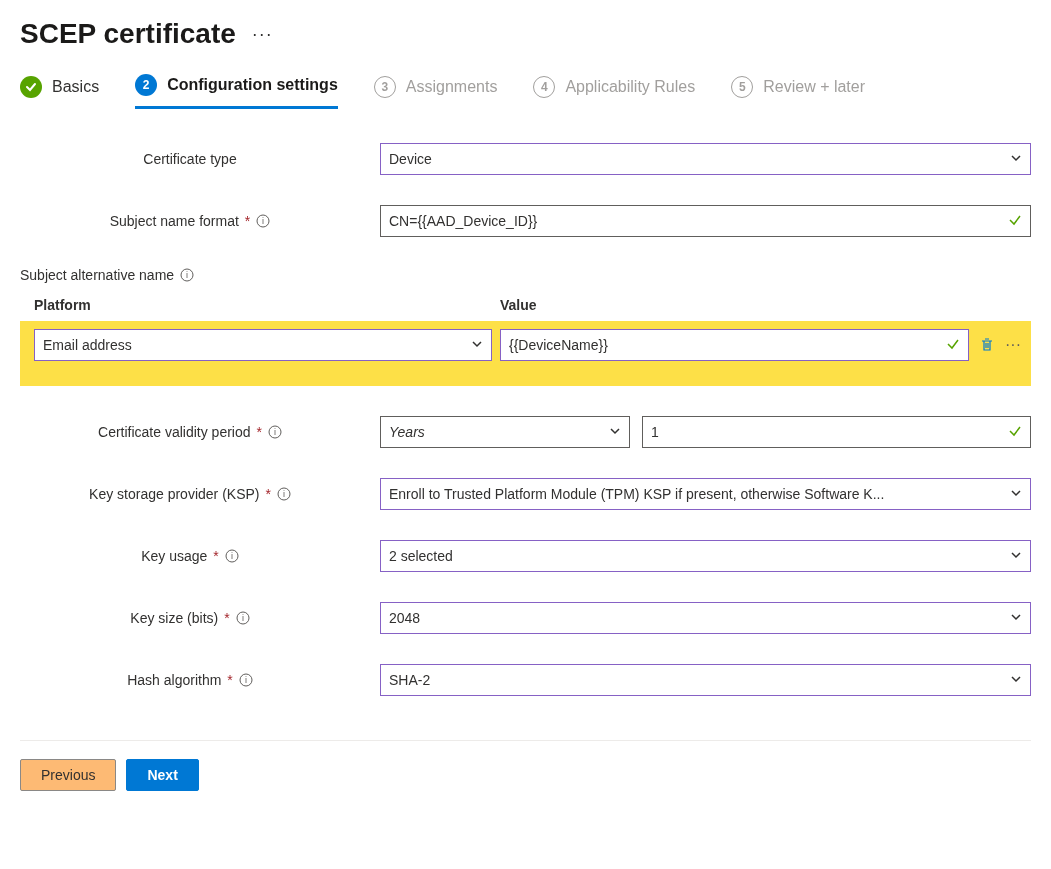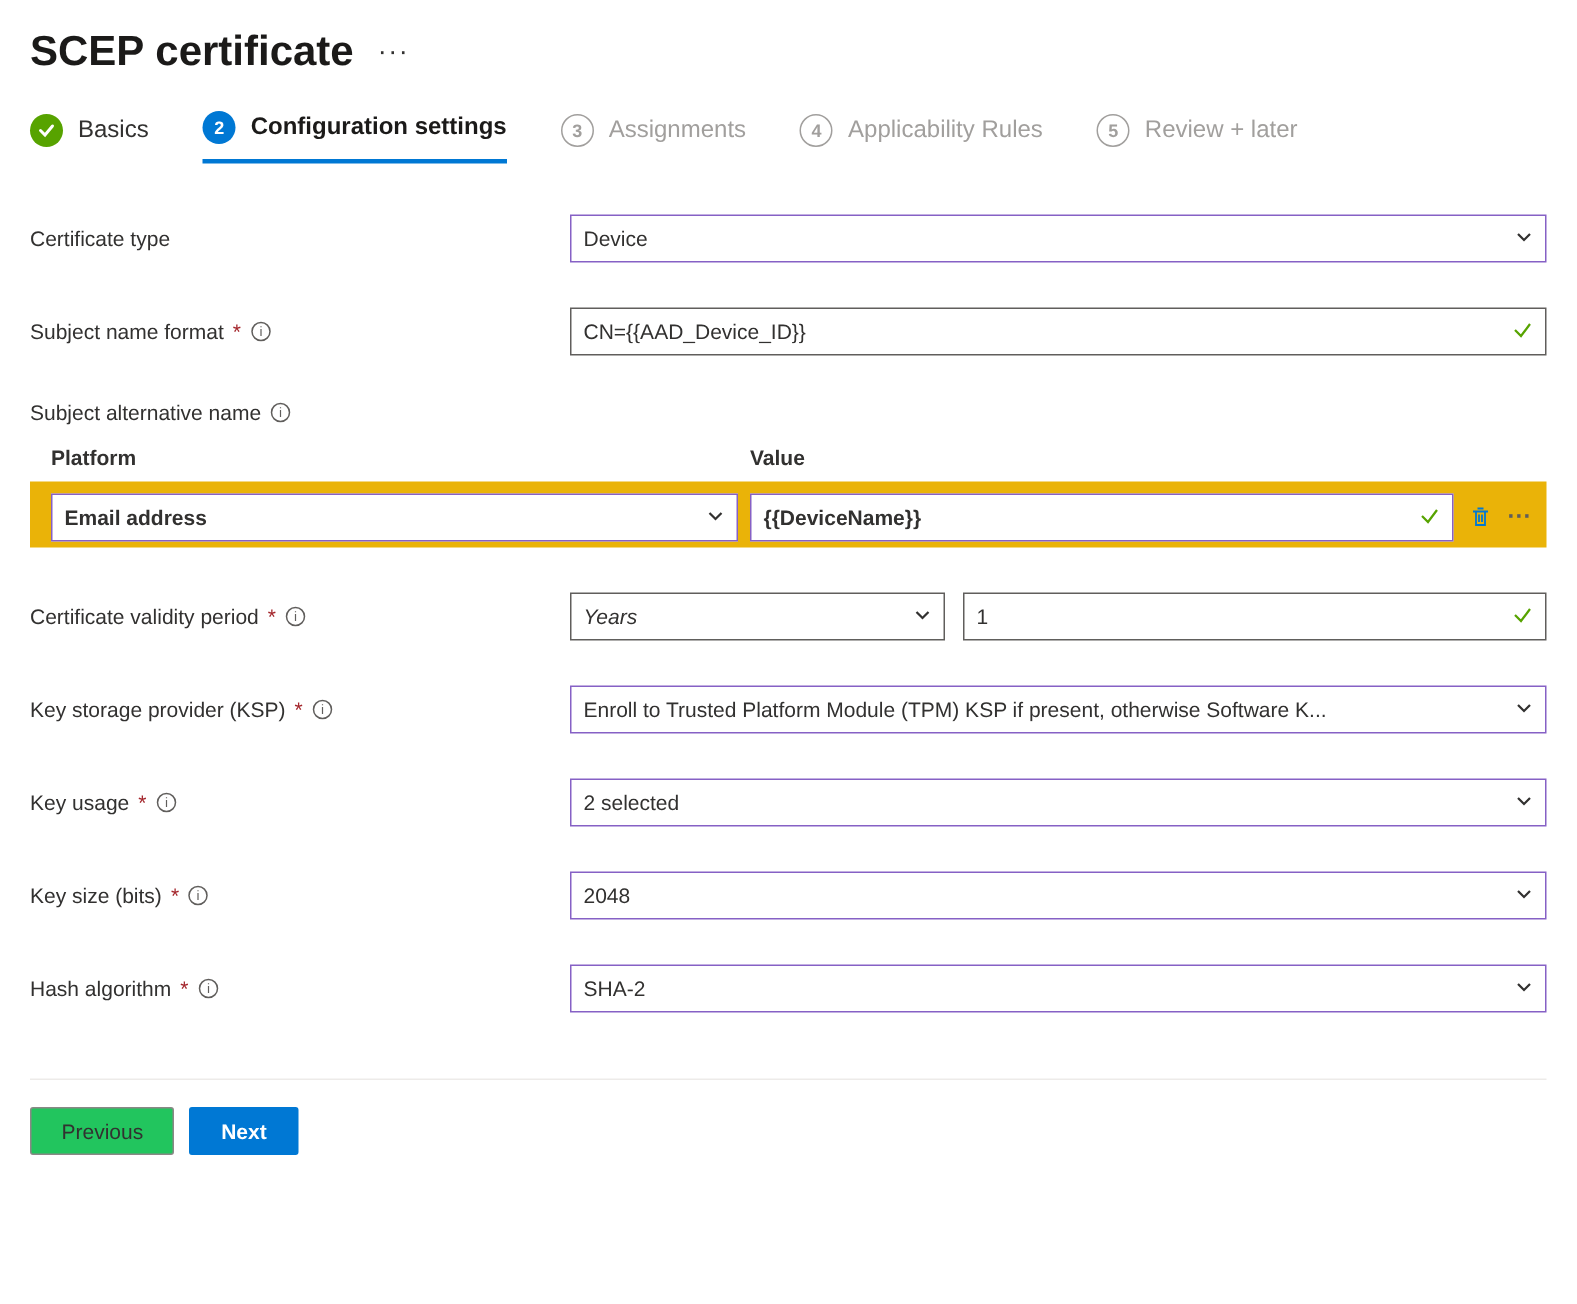--- a/index.html
+++ b/index.html
@@ -28,21 +28,21 @@
     .step.current .step-badge { background: #0078d4; color: #fff; }
     .step.future .step-badge { border: 1px solid #a19f9d; color: #a19f9d; background: #fff; }
     .step-label { font-size: 16px; }
     .step.done .step-label { color: #323130; }
     .step.current .step-label { color: #1b1a19; font-weight: 600; }
     .step.current { border-bottom: 3px solid #0078d4; }
     .step.future .step-label { color: #a19f9d; }
 
     .form-area { display: flex; flex-direction: column; gap: 30px; }
     .form-row { display: flex; align-items: center; }
-    .label-col { width: 340px; display: flex; align-items: center; gap: 6px; color: #323130; font-size: 14px; }
+    .label-col { width: 340px; display: flex; align-items: center; gap: 6px; color: #323130; font-size: 14px; justify-content: center; }
     .req { color: #a4262c; }
     .info-icon { color: #605e5c; font-size: 13px; display:inline-flex; align-items:center; }
     .control-col { flex: 1; display: flex; gap: 12px; align-items:center;margin-left:20px;}
 
     .control {
       width: 100%; height: 32px;
       border: 1px solid #605e5c;
       background: #fff;
       display: flex; align-items: center; justify-content: space-between;
       padding: 0 8px;
@@ -61,34 +61,33 @@
 
     .control .txt { white-space: nowrap; overflow: hidden; text-overflow: ellipsis; flex:1; }
 
     .san-block { display:flex; flex-direction:column; }
     .san-head-label { display:flex; align-items:center; gap:6px; margin-bottom: 14px; }
     .san-headers { display:flex; padding: 0 8px 8px 14px; }
     .san-h-attr { width: 466px; font-weight:600; }
     .san-h-val { font-weight:600; }
     .san-row {
       display:flex; align-items:center; gap:8px;
-      background:#eab308;
-      padding: 8px 8px 4px 14px;
-      font-weight: bold;
+      background:#fde047;
+      padding: 8px 8px 25px 14px;
     }
     .san-attr .control { width: 458px; border-color:#8661c5; }
     .san-val { flex:1; }
     .san-val .control { border-color:#8661c5; }
     .san-actions { display:flex; gap:6px; align-items:center; }
     .icon-btn { width:20px; height:20px; display:inline-flex; align-items:center; justify-content:center; cursor:pointer; }
 
     .divider { border:none; border-top:1px solid #edebe9; margin-top: 44px; }
     .footer { display:flex; gap:10px; padding-top: 18px; }
     .btn { height:32px; padding:0 20px; font-size:14px; border-radius:2px; cursor:pointer; }
-    .btn.secondary { background:#22c55e; border:1px solid #8a8886; color:#323130; }
+    .btn.secondary { background:#fdba74; border:1px solid #8a8886; color:#323130; }
     .btn.primary { background:#0078d4; border:1px solid #0078d4; color:#ffffff; font-weight:700; }
   </style>
 </head>
 <body>
 
 <div class="header">
   <div class="title-row">
     <h1 class="title">SCEP certificate</h1>
     <span class="ellipsis">···</span>
   </div>

